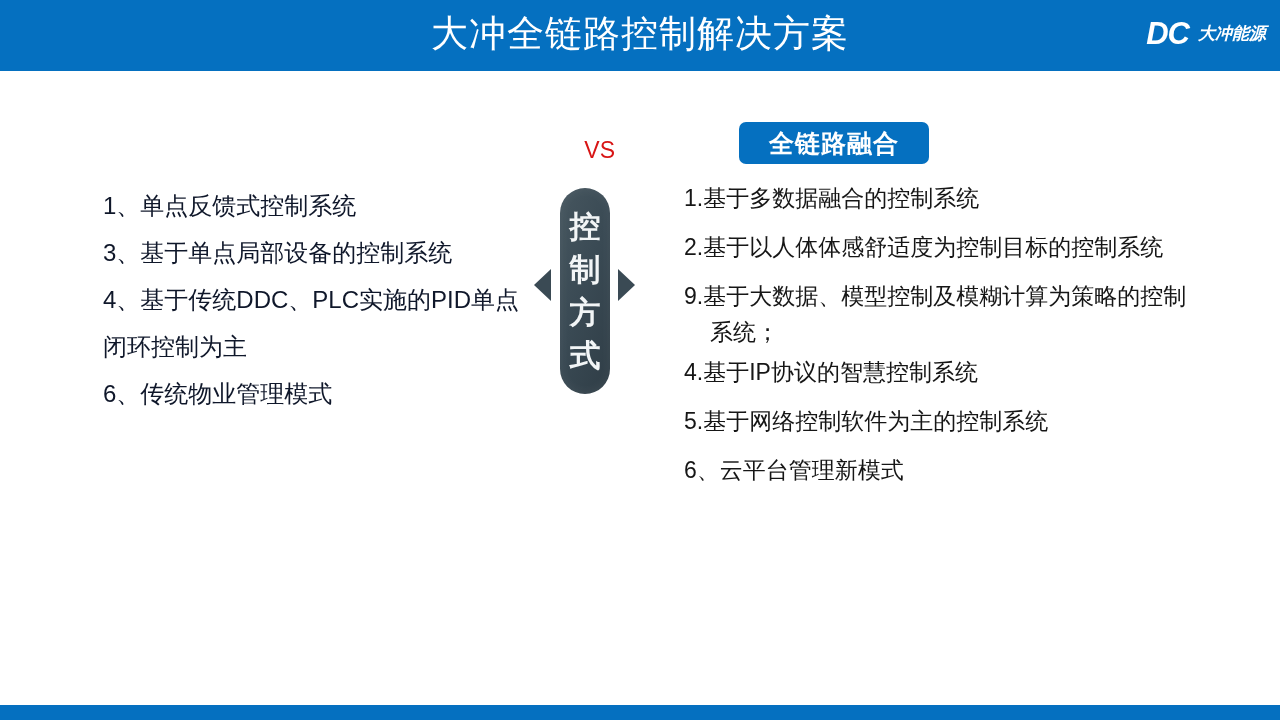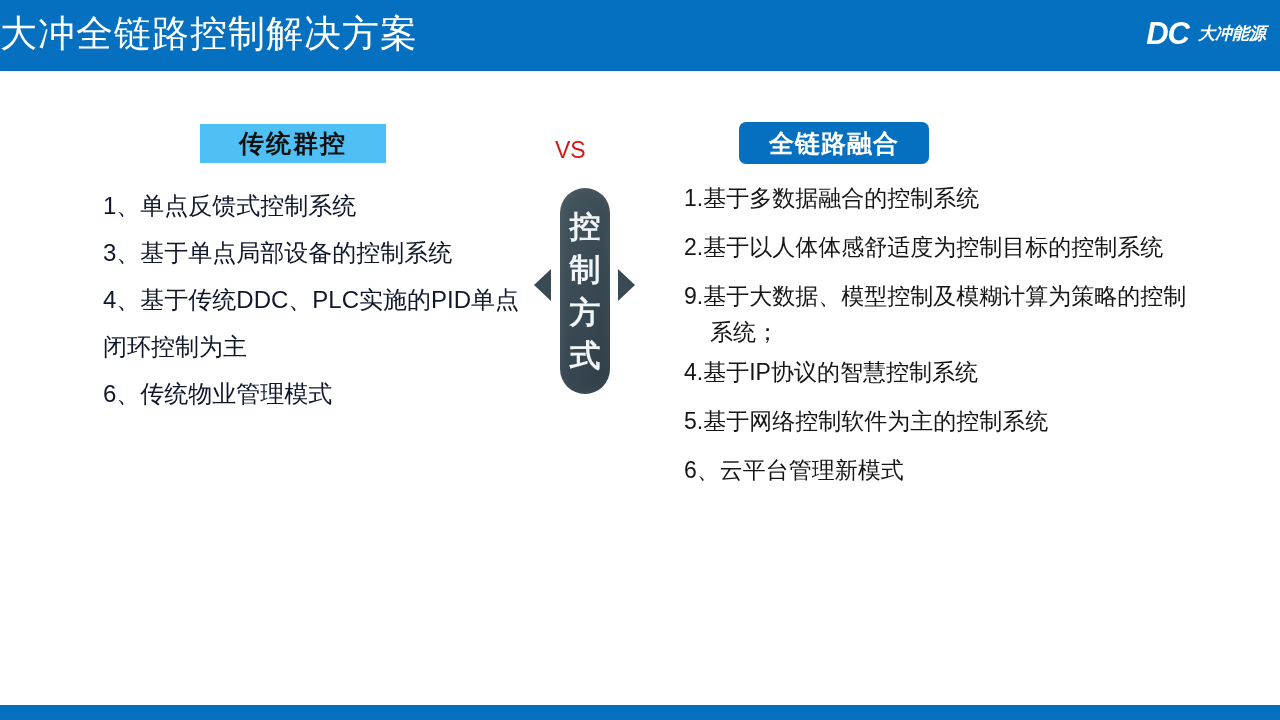--- a/index.html
+++ b/index.html
@@ -26,20 +26,21 @@
     top: 0;
     width: 1280px;
     height: 71px;
     background: #0570c0;
   }
   .slide-title {
     position: absolute;
     left: 0;
     top: 8px;
     width: 1280px;
+    text-align: center;
     color: #ffffff;
     font-size: 37px;
     font-weight: 400;
     letter-spacing: 1px;
     line-height: 52px;
     white-space: nowrap;
   }
   .brand-logo {
     position: absolute;
     right: 14px;
@@ -94,21 +95,21 @@
     text-align: center;
     letter-spacing: 1px;
   }
 
   
   .vs-label {
     position: absolute;
     left: 555px;
     top: 136px;
     width: 60px;
-    text-align: left;
+    text-align: right;
     color: #d81515;
     font-size: 23px;
     font-weight: 400;
     line-height: 28px;
   }
 
   
   .center-group {
     position: absolute;
     left: 528px;
@@ -212,21 +213,20 @@
 
 <div class="slide">
 
   <div class="header-bar"></div>
   <div class="slide-title">大冲全链路控制解决方案</div>
   <div class="brand-logo">
     <span class="brand-dc">DC</span>
     <span class="brand-cn">大冲能源</span>
   </div>
 
-  <div class="head-left">传统群控</div>
 
   <div class="head-right">全链路融合</div>
 
   <div class="vs-label">VS</div>
 
   <div class="center-group">
     <div class="arrow arrow-left"></div>
     <div class="pill">
       <div class="pill-text">
         <span>控</span>

